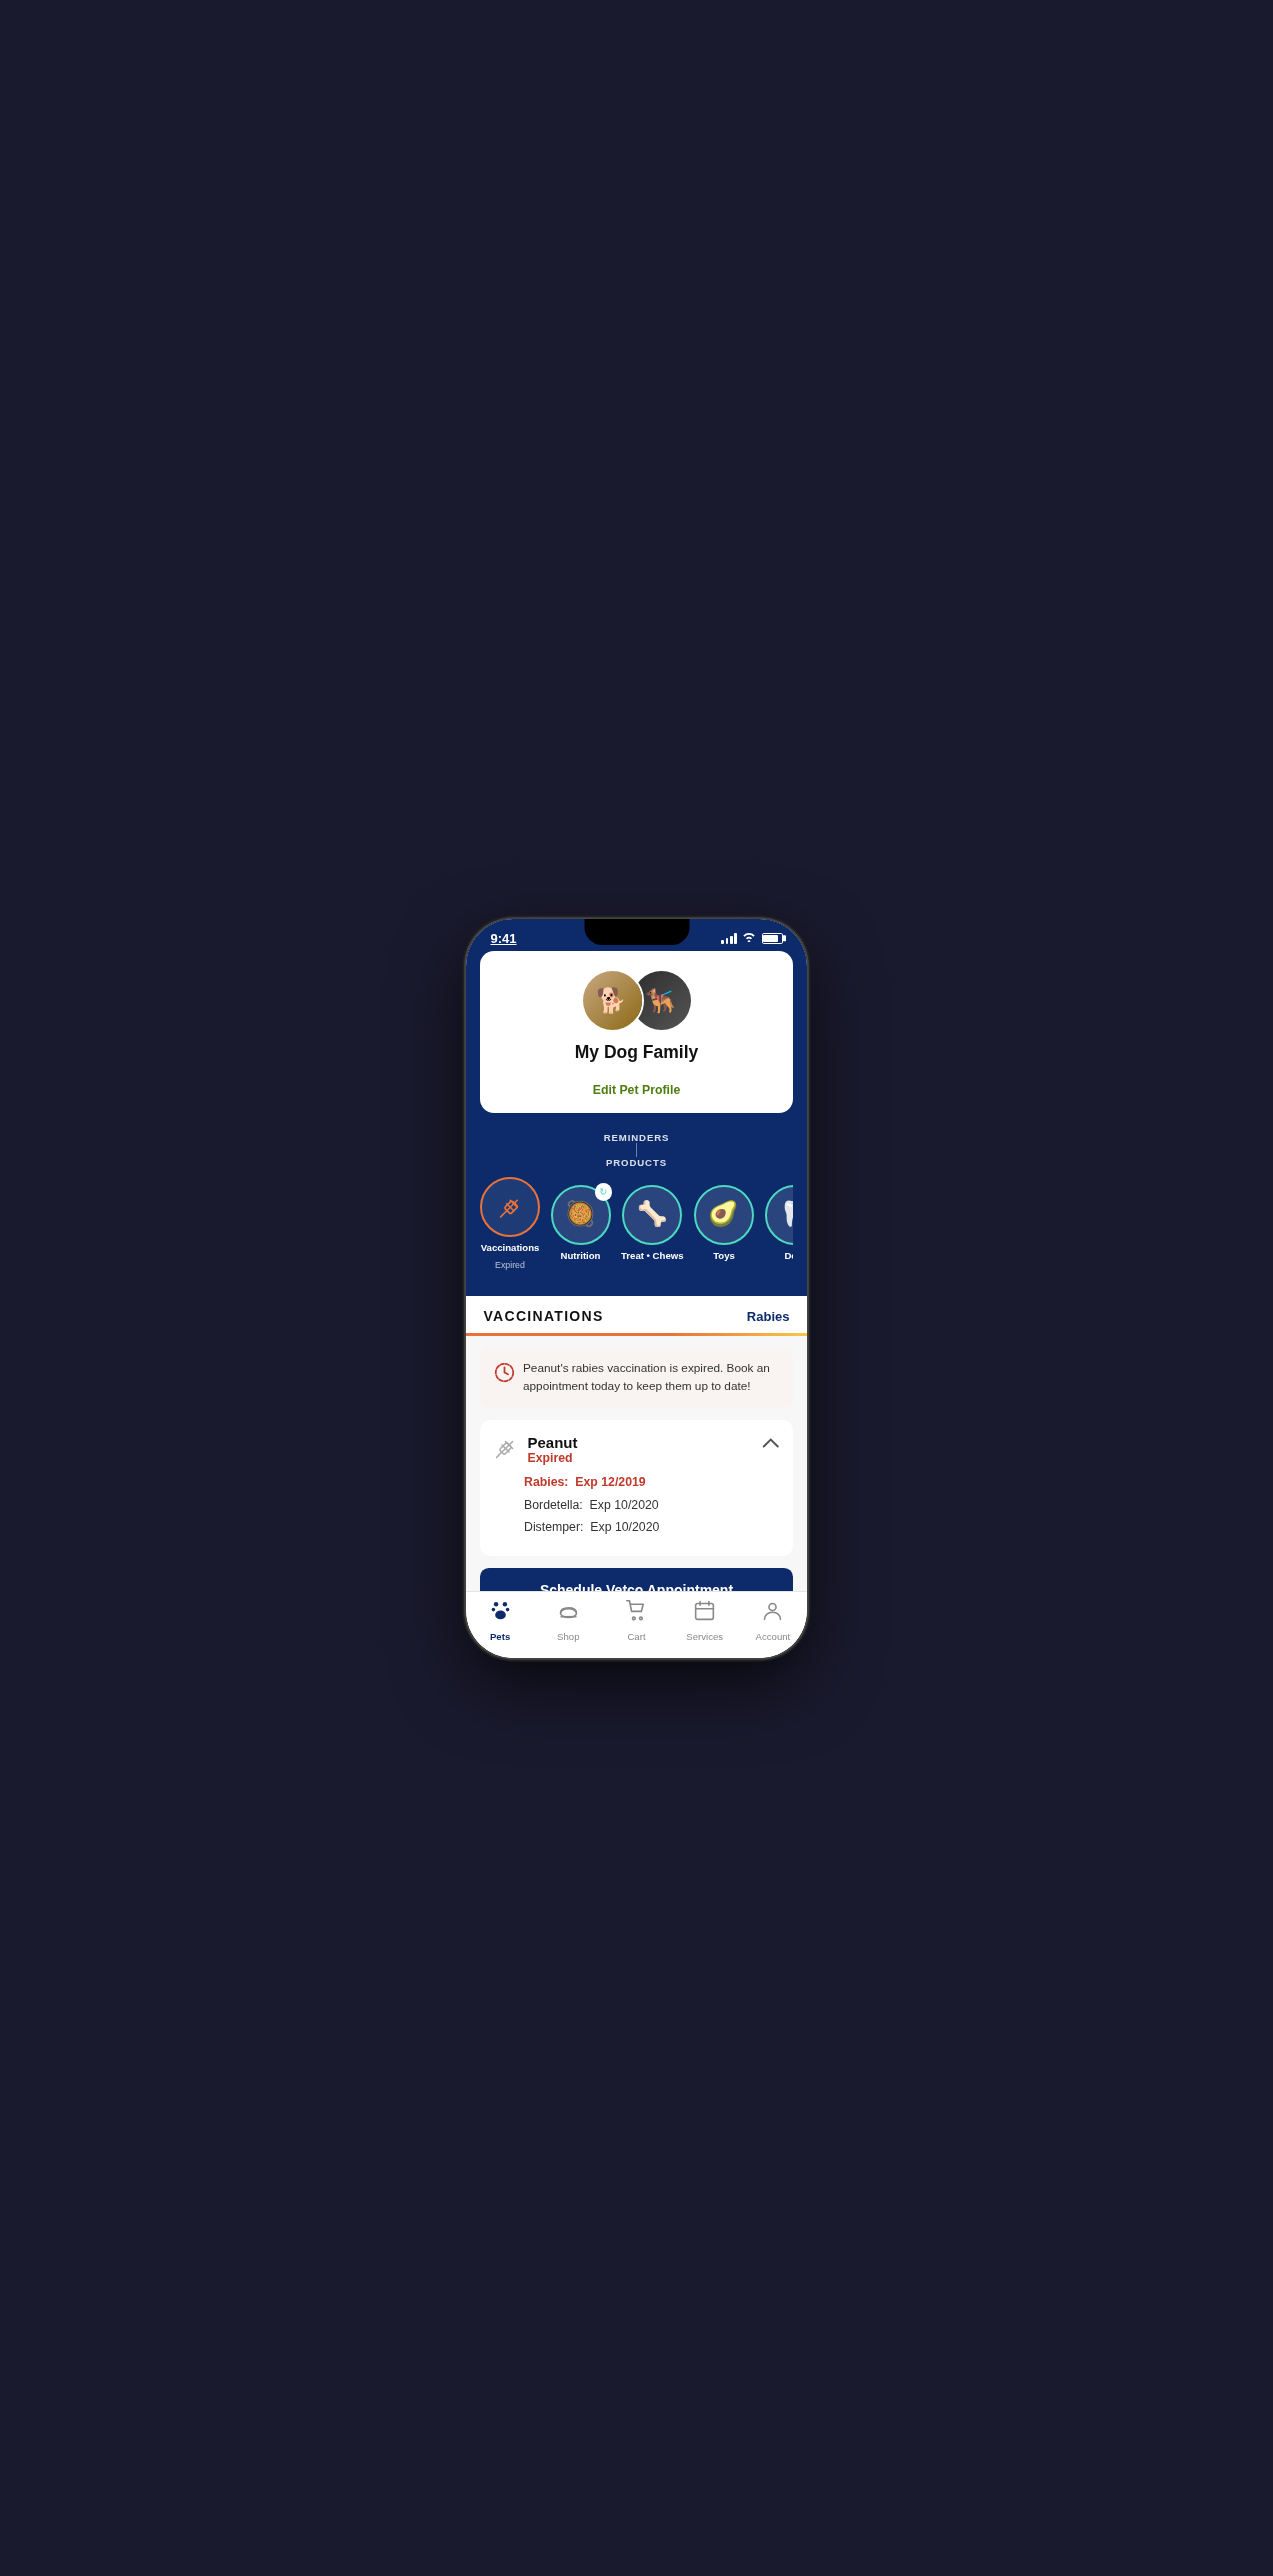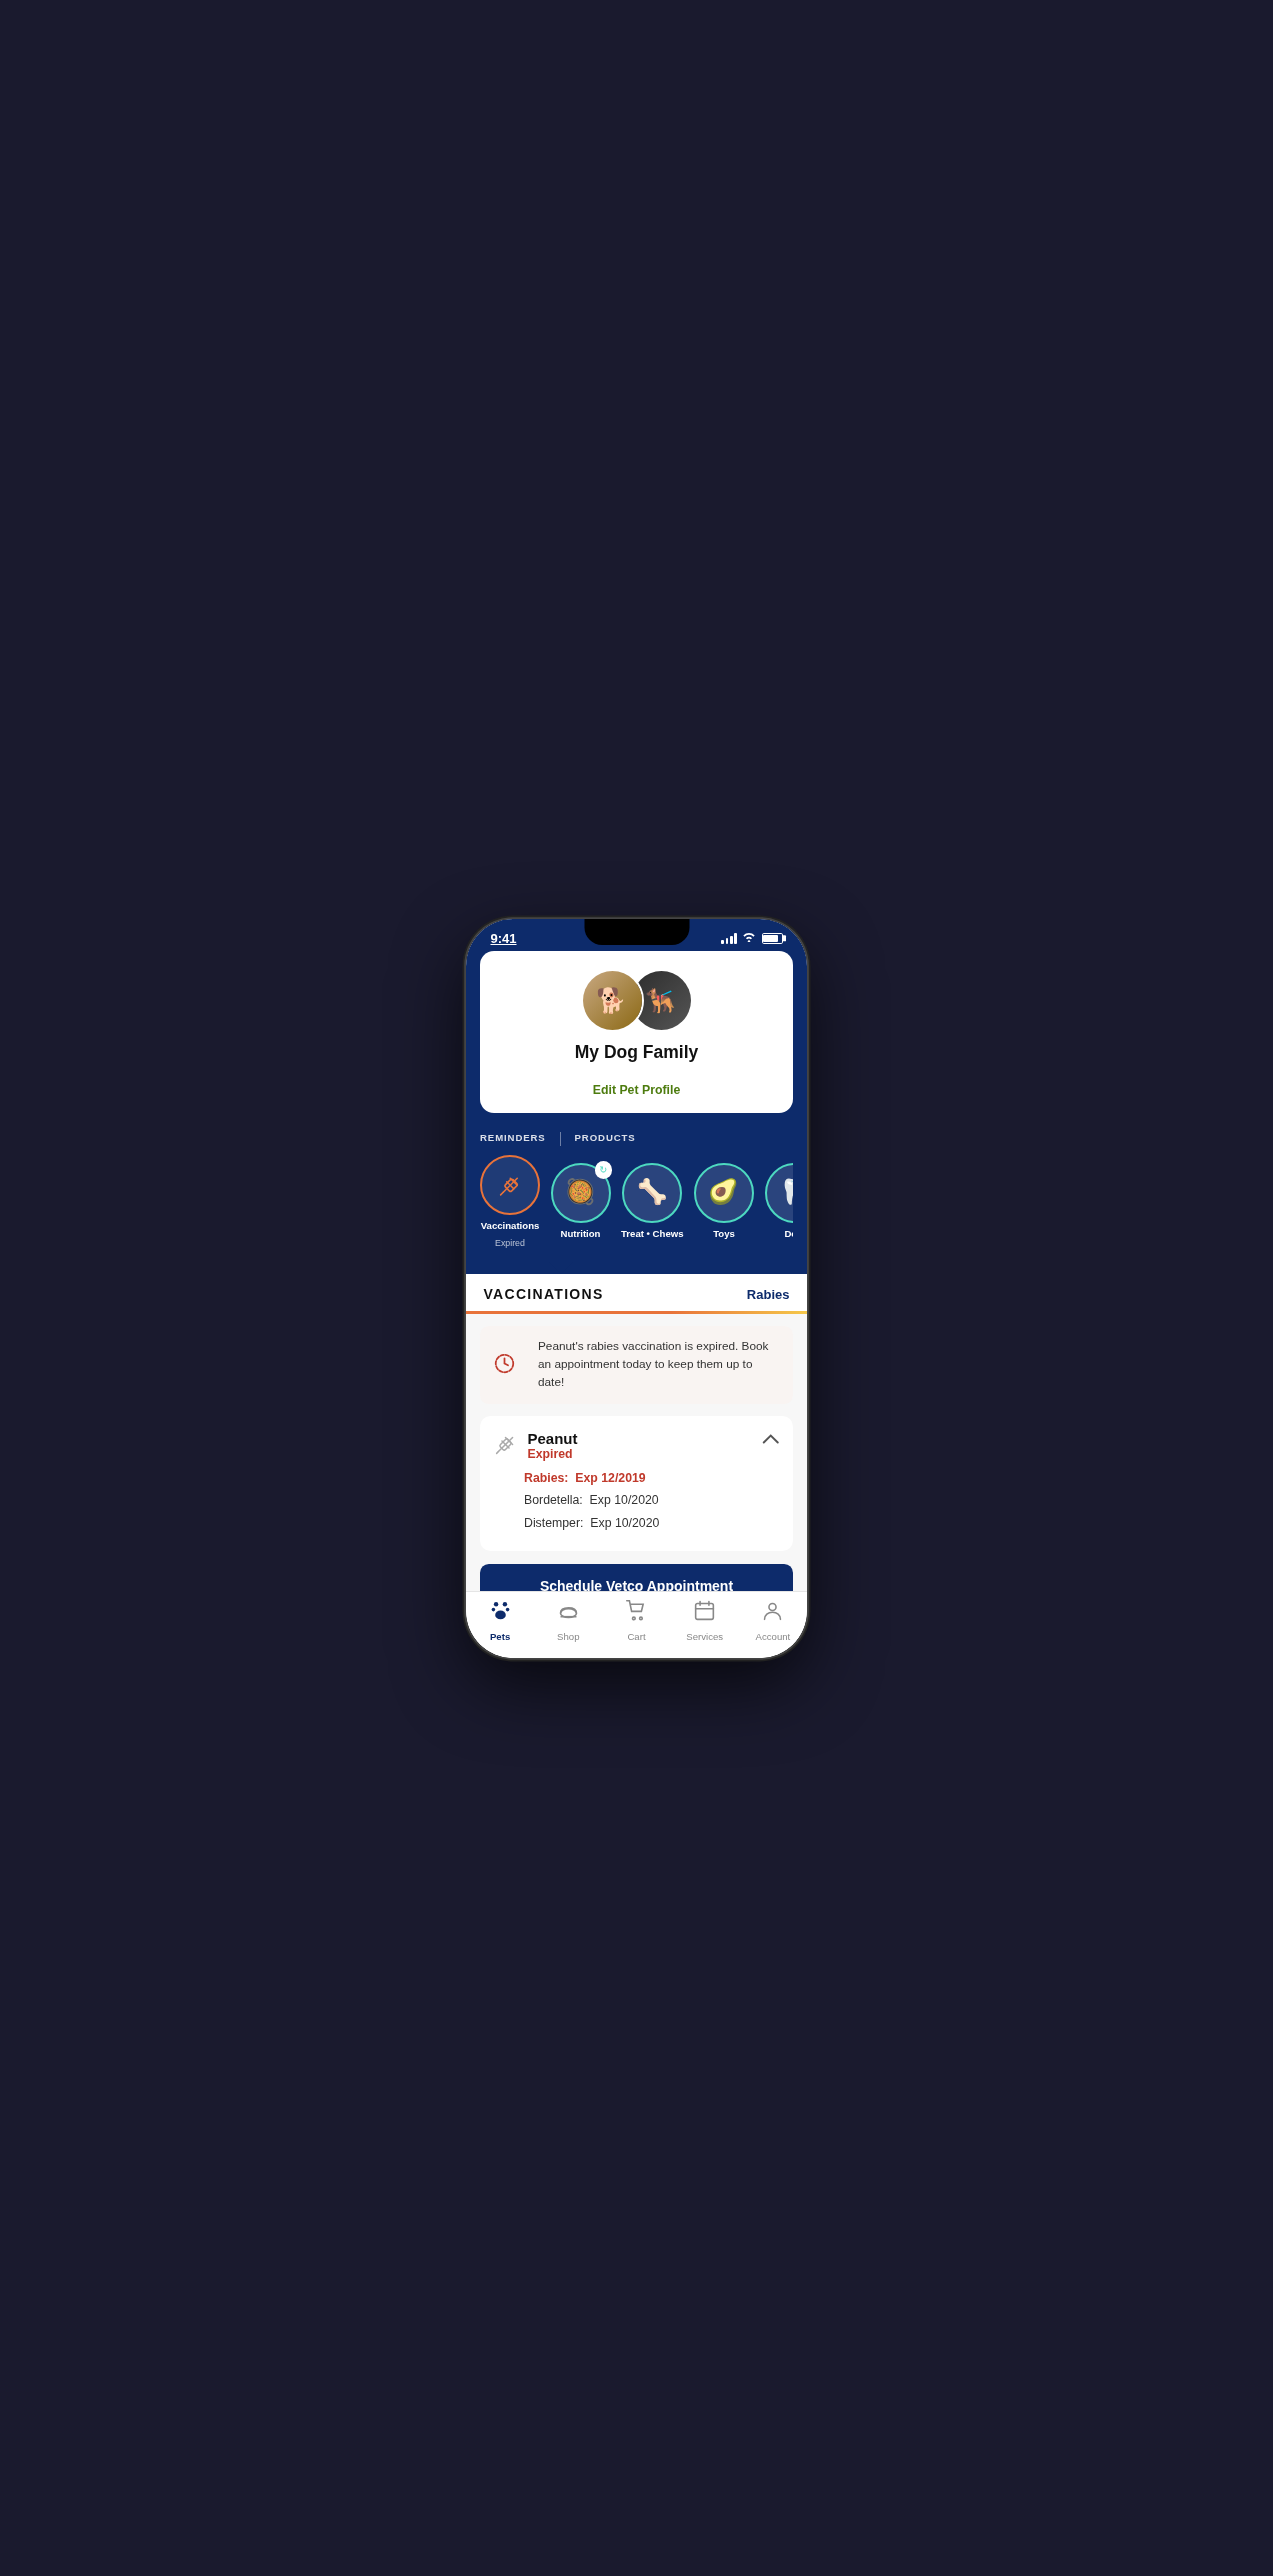--- a/index.html
+++ b/index.html
@@ -192,21 +192,22 @@
     
     .reminders-section {
       background: #0d2b6b;
       padding: 7px 14px 14px;
       flex-shrink: 0;
     }
     .section-labels {
       display: flex;
       gap: 0;
       margin-bottom: 8.8px;
-      align-items: flex-start;
+      align-items: center;
+      flex-direction: column;
     }
     .section-label {
       font-size: 9.6px;
       font-weight: 700;
       color: rgba(255,255,255,0.85);
       letter-spacing: 0.9px;
       text-transform: uppercase;
     }
     .section-divider {
       width: 0.9px;
@@ -319,22 +320,22 @@
       background: linear-gradient(to right, #e8733a 60%, #f5c84a 100%);
       flex-shrink: 0;
     }
 
     .alert-box {
       background: #f9f4f2;
       margin: 12.3px 14px;
       border-radius: 8.8px;
       padding: 12.3px 14px;
       display: flex;
-      align-items: center;
-      gap: 23px;
+      align-items: flex-start;
+      gap: 8px;
     }
     .alert-icon {
       font-size: 19px;
       color: #c0392b;
       flex-shrink: 0;
       margin-top: 1.8px;
     }
     .alert-text {
       font-size: 11.8px;
       color: #333;

